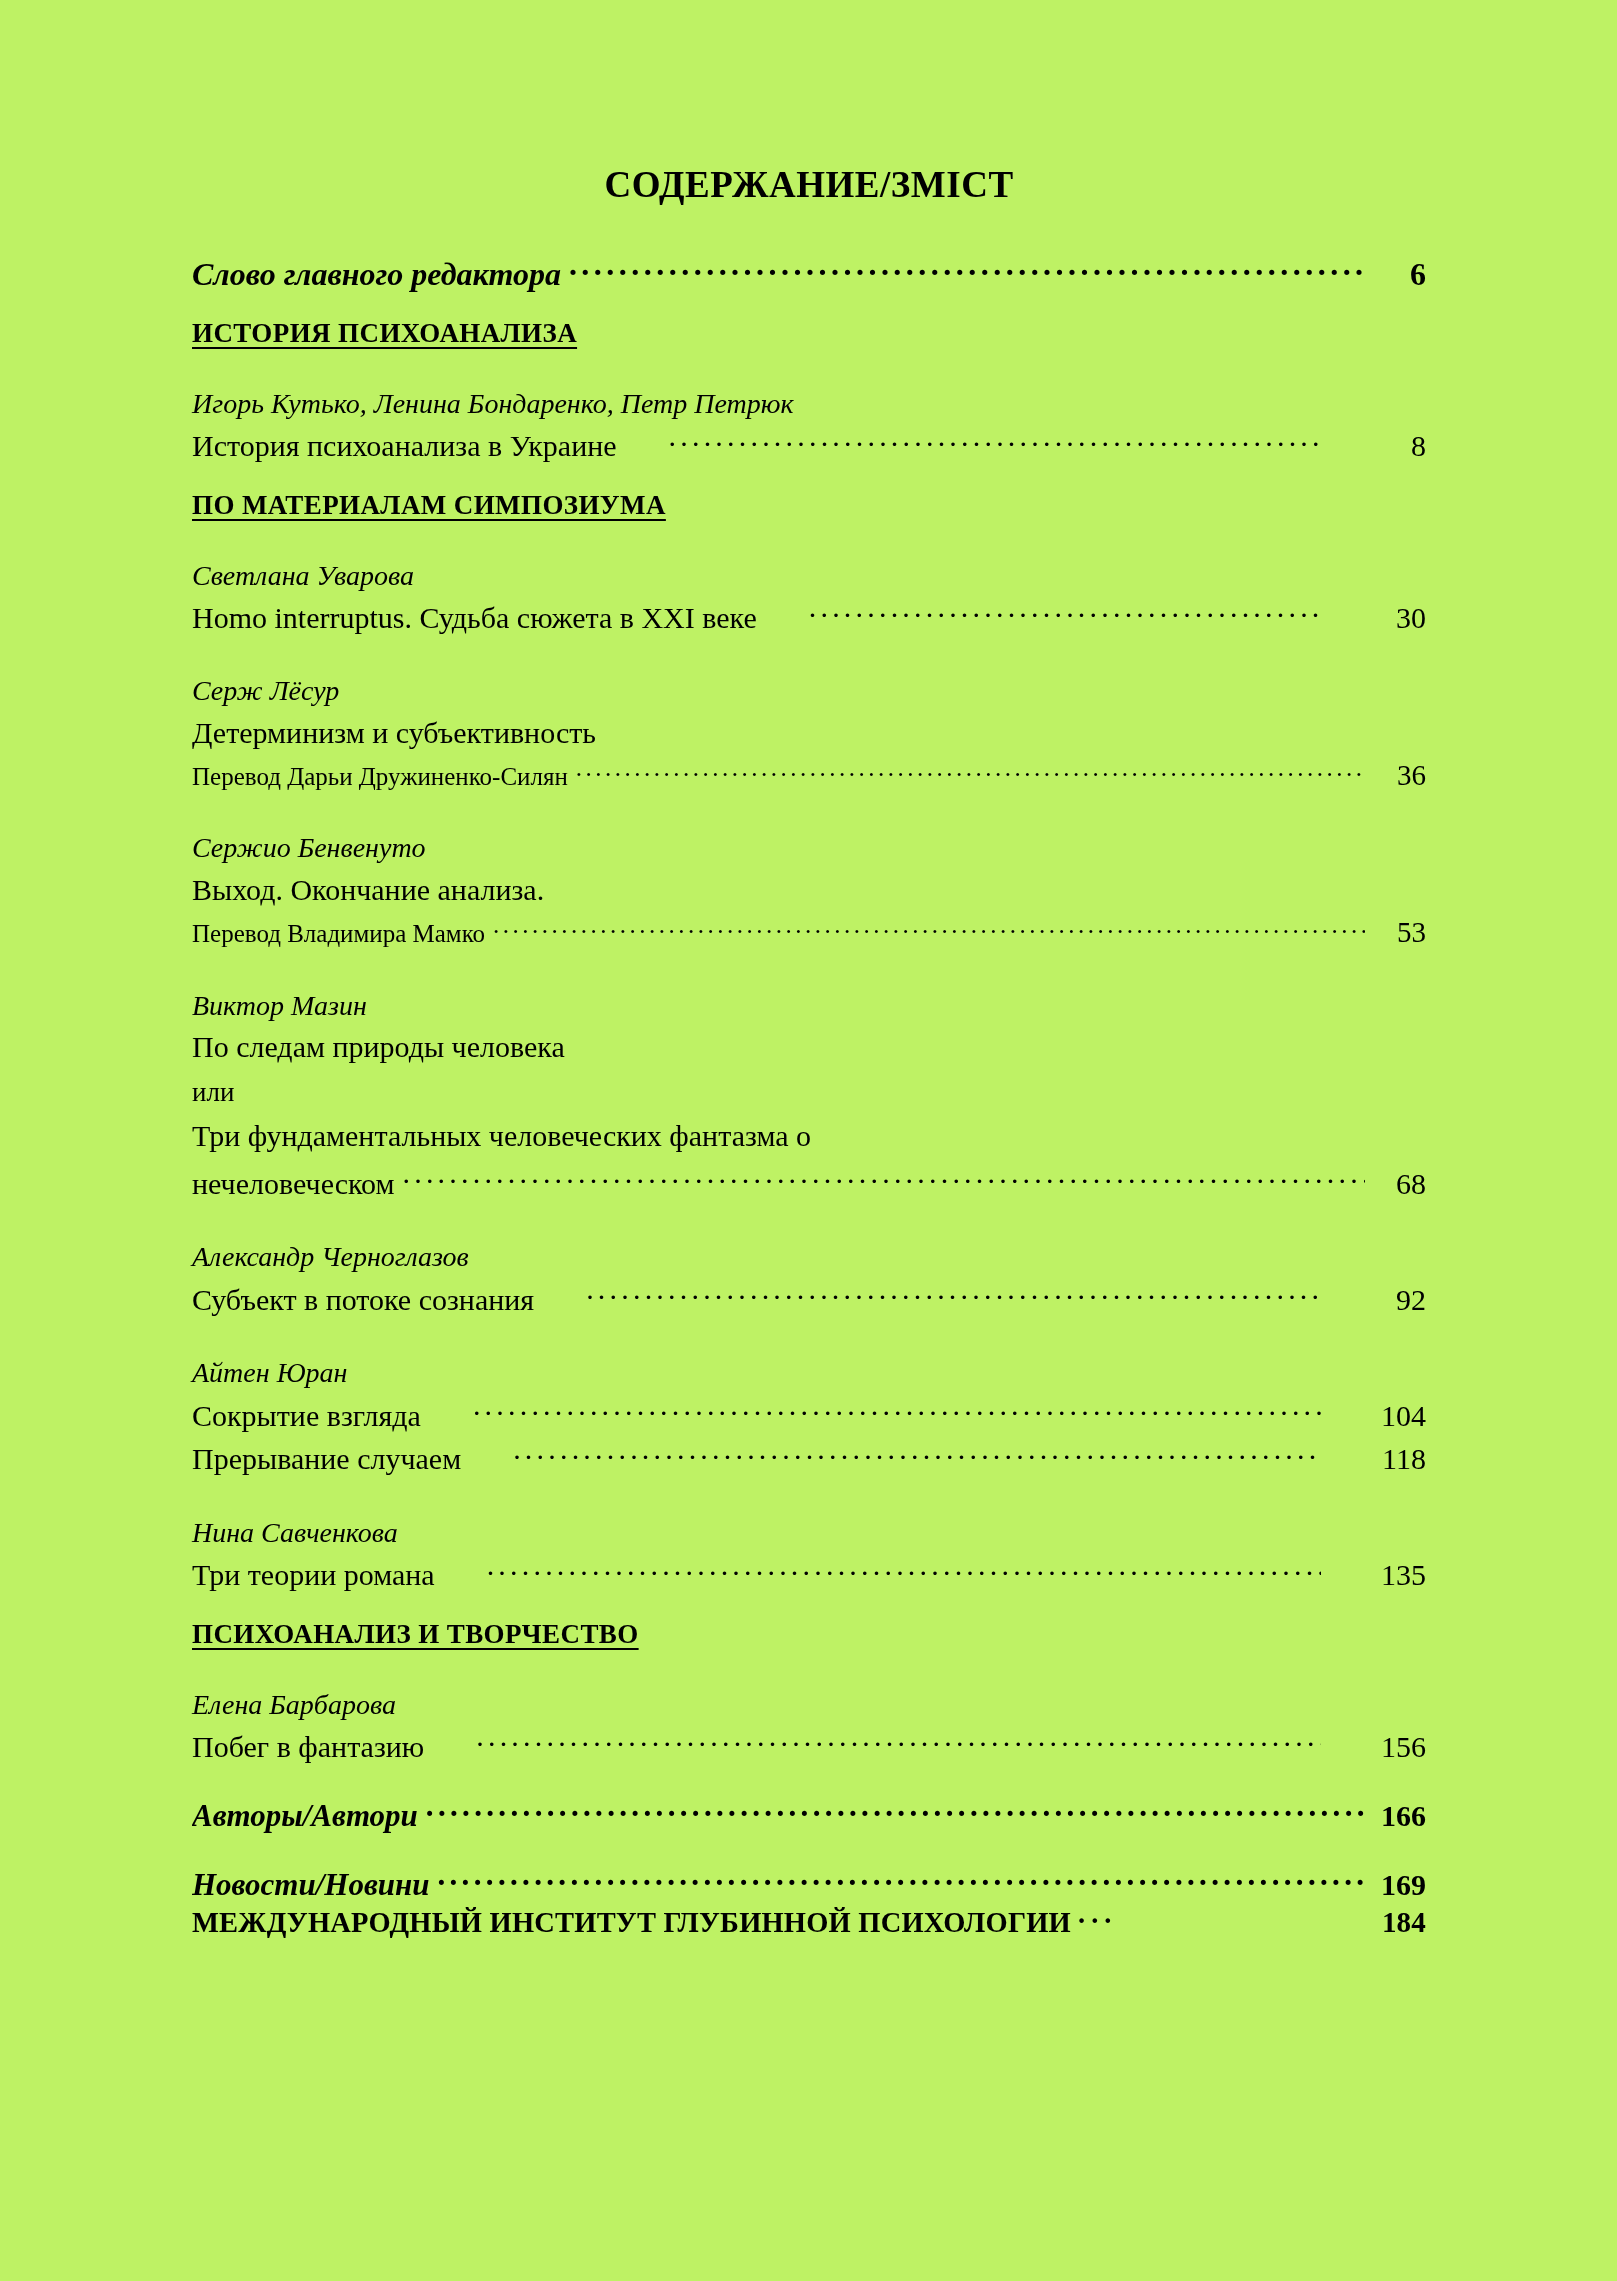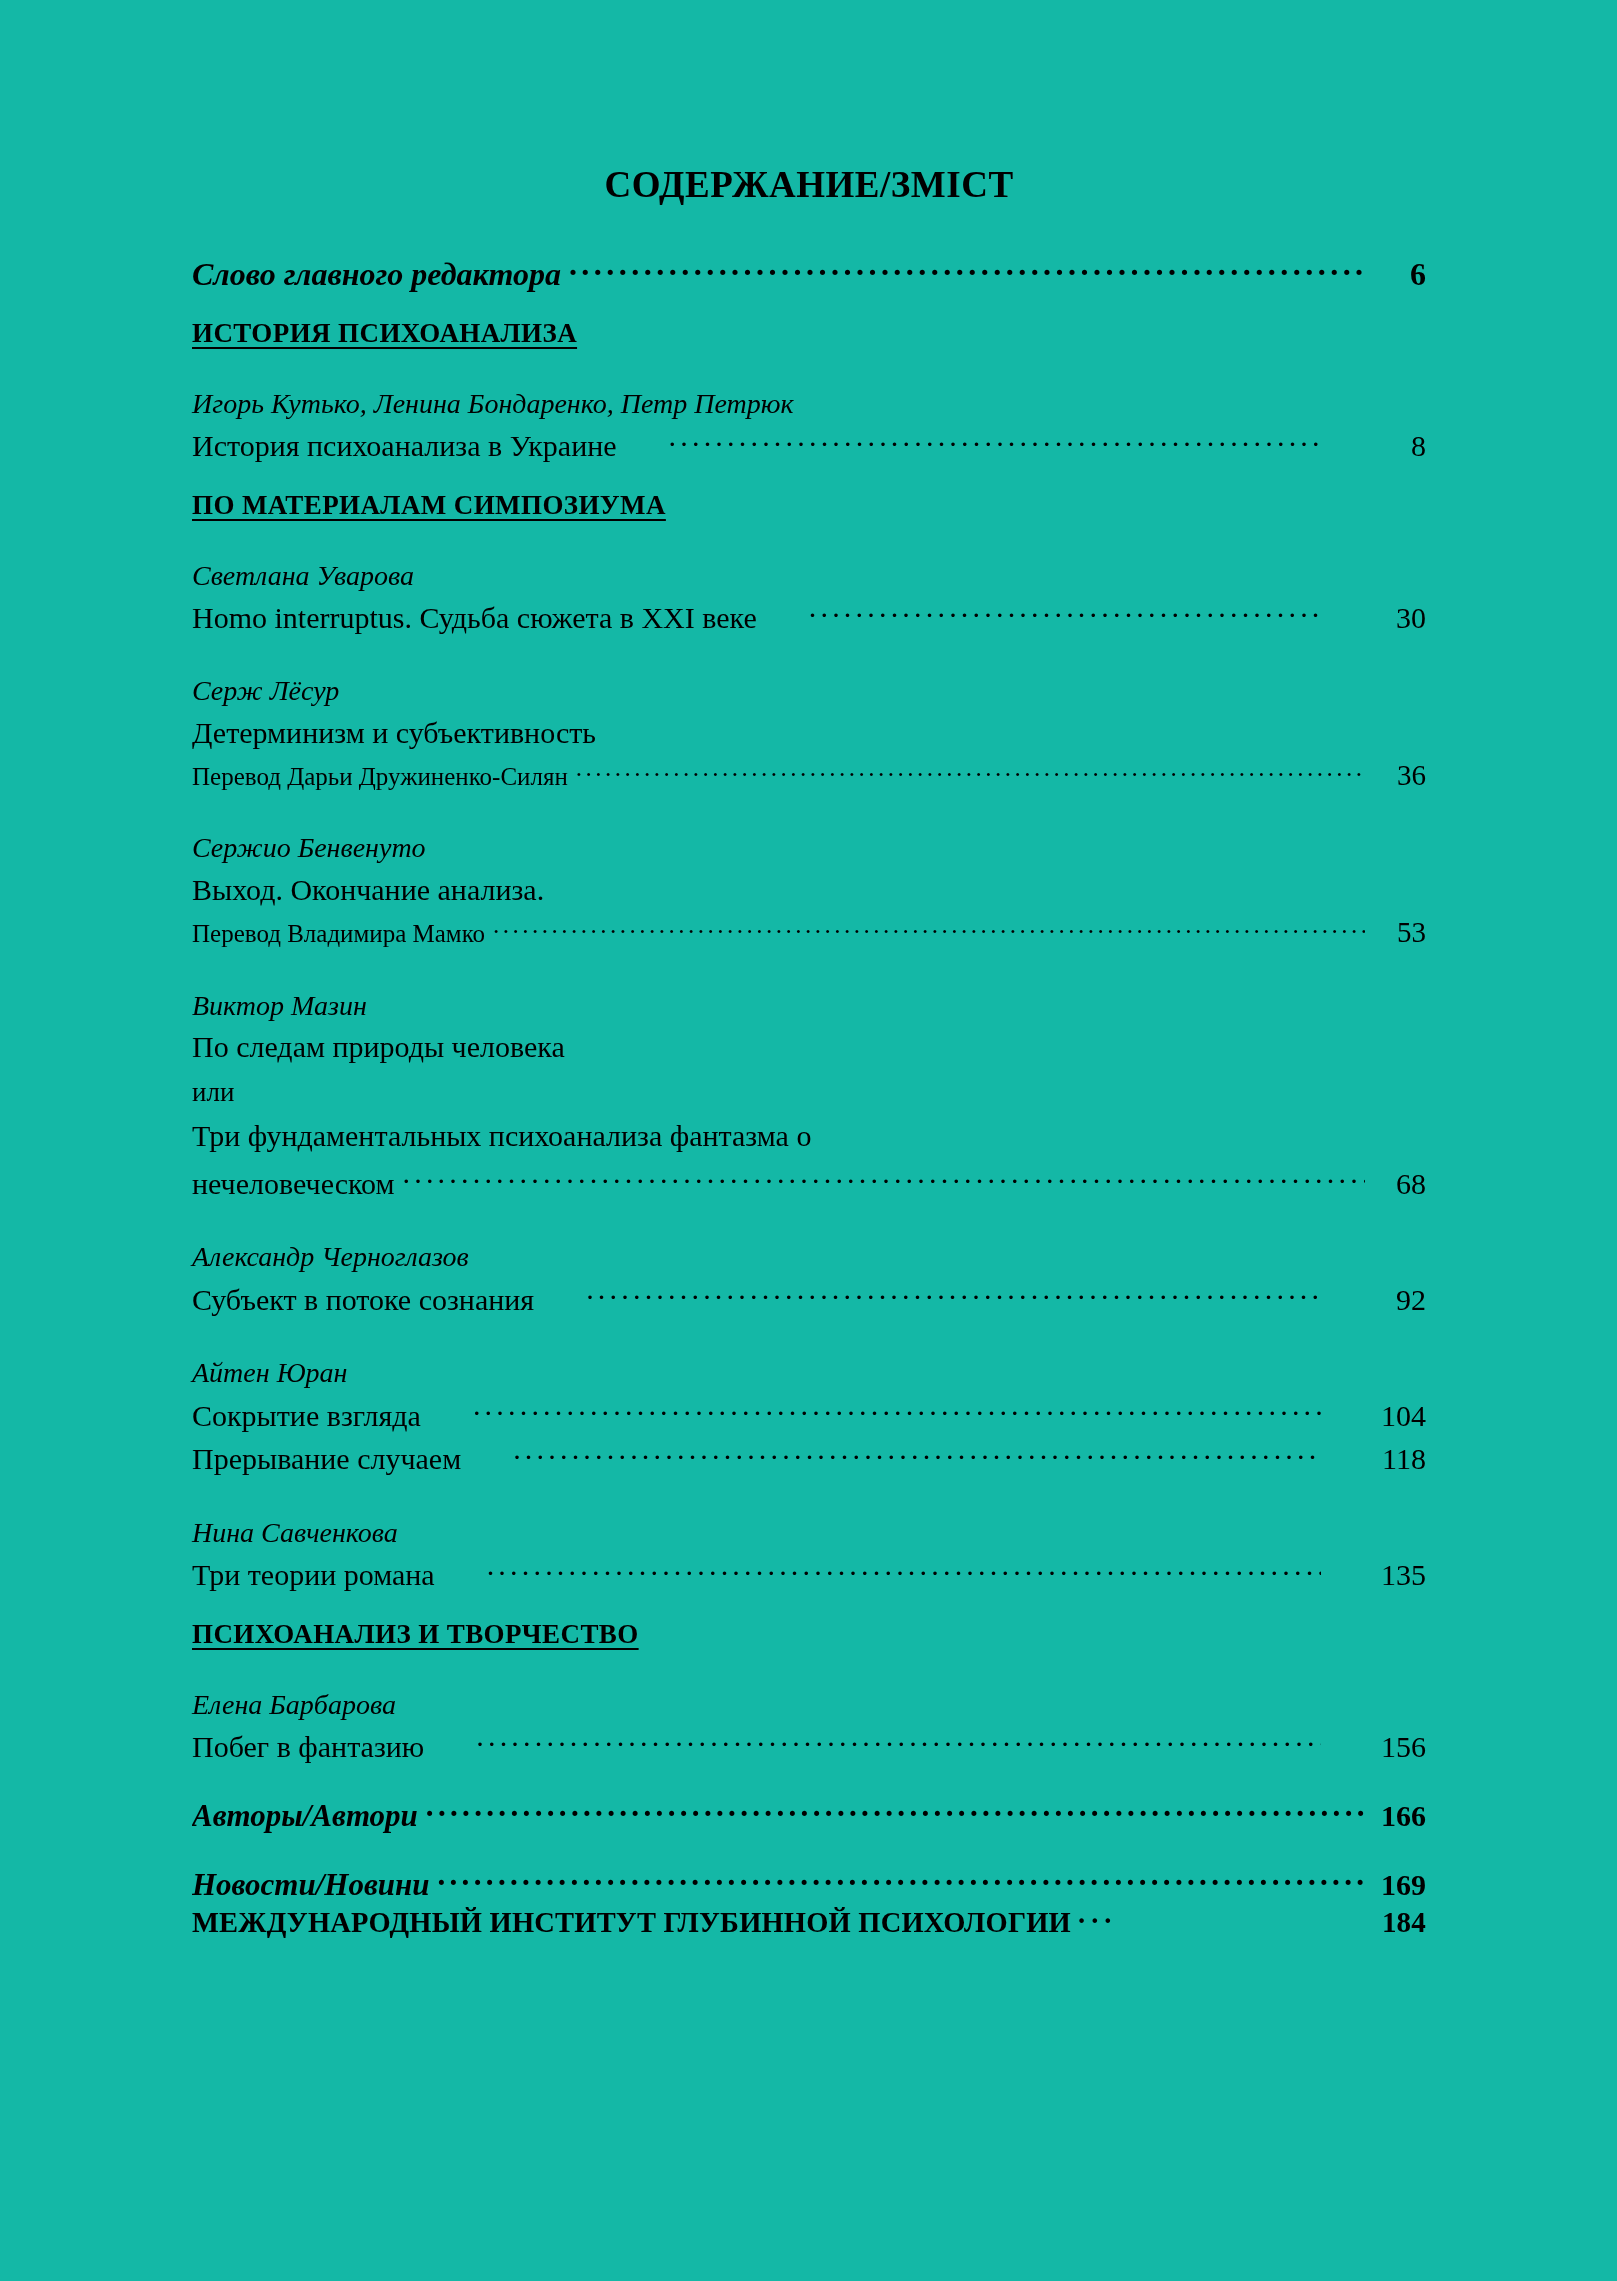--- a/index.html
+++ b/index.html
@@ -13,21 +13,21 @@
     height: 2281px;
     font-family: "Liberation Serif", "DejaVu Serif", serif;
     color: #000000;
     -webkit-font-smoothing: antialiased;
   }
 
   .page {
     position: relative;
     width: 1617px;
     height: 2281px;
-    background: #14b8a6;
+    background: #bef264;
     box-sizing: border-box;
   }
 
   .content {
     position: absolute;
     left: 192px;
     top: 166px;
     width: 1234px;
   }
 
@@ -212,21 +212,21 @@
       <div class="row small-line">
         <span class="label">Перевод Владимира Мамко</span>
         <span class="leader"></span>
         <span class="pageno">53</span>
       </div>
 
       
       <div class="author">Виктор Мазин</div>
       <div class="title-line">По следам природы человека</div>
       <div class="or-line">или</div>
-      <div class="title-cont">Три фундаментальных психоанализа фантазма о</div>
+      <div class="title-cont">Три фундаментальных человеческих фантазма о</div>
       <div class="row title-cont">
         <span class="label">нечеловеческом</span>
         <span class="leader"></span>
         <span class="pageno">68</span>
       </div>
 
       
       <div class="author">Александр Черноглазов</div>
       <div class="row title-line">
         <span class="label">Субъект в потоке сознания</span>

